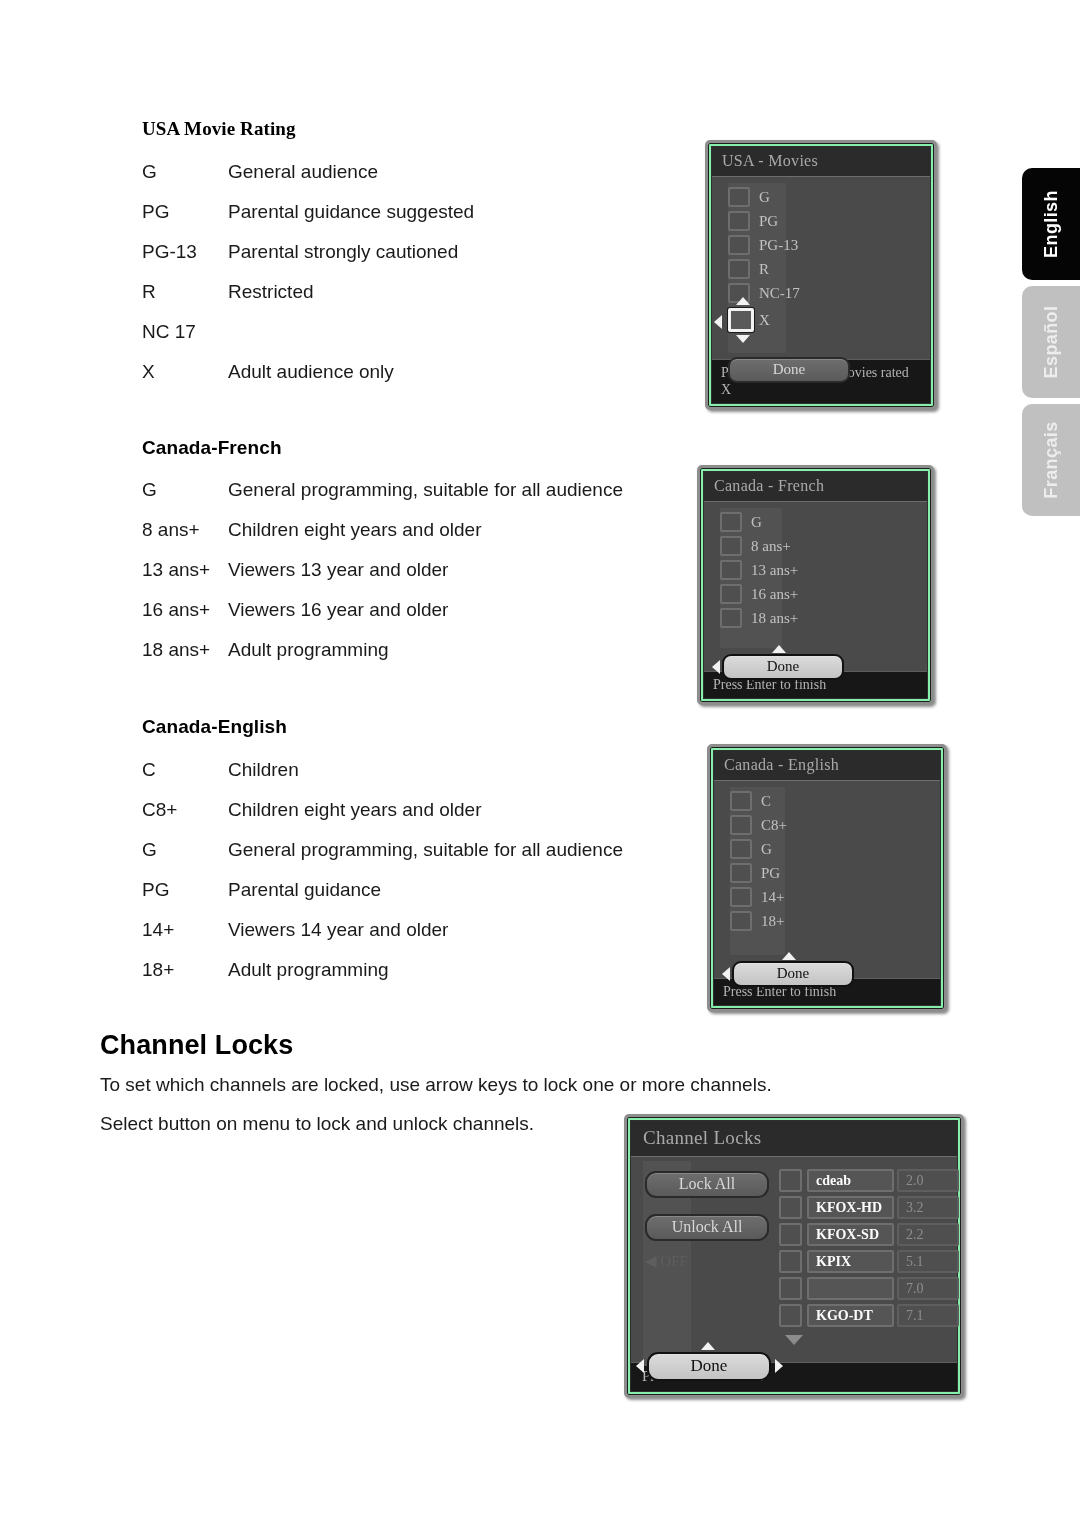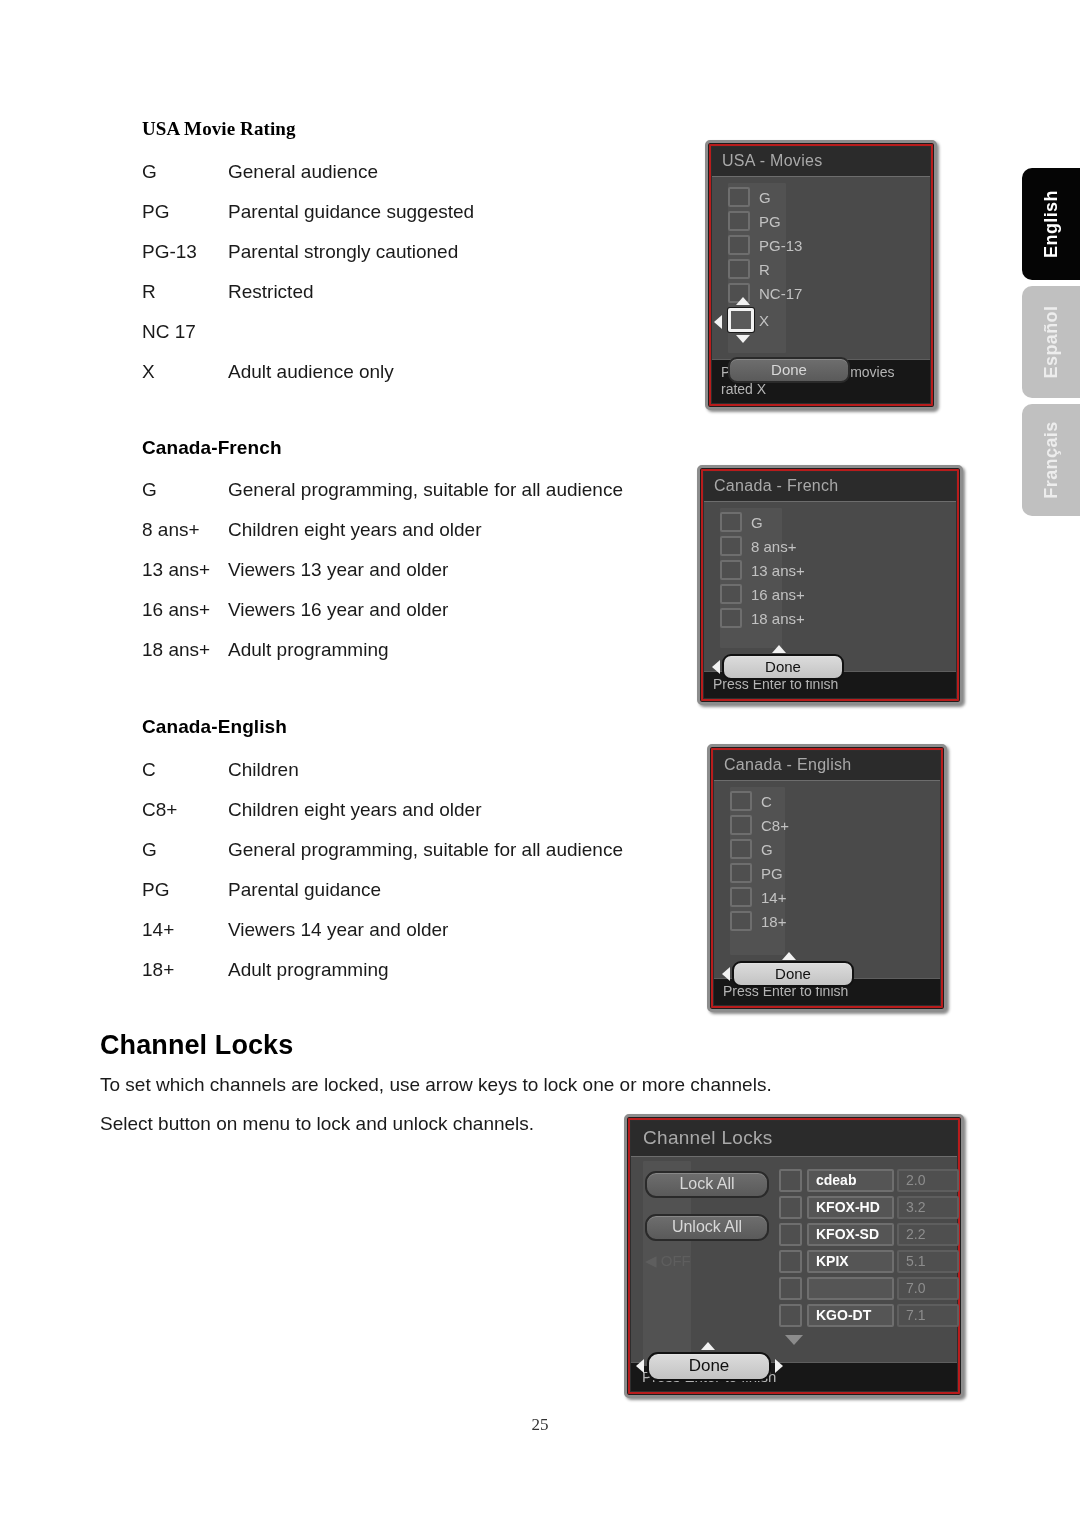--- a/index.html
+++ b/index.html
@@ -83,26 +83,26 @@
     left: 0; right: 0;
     text-align: center;
     font-family: "Liberation Serif", serif;
     font-size: 17px;
     color: #333;
   }
 
   
   .osd {
     position: absolute;
-    background: #b91c1c;
+    background: #86efac;
     border: 3px solid #8d8d8d;
     border-radius: 5px;
     box-shadow: 0 0 0 1px #1d1d1d inset, 2px 2px 3px rgba(0,0,0,.45);
     padding: 3px;
-    font-family: Liberation Sans, sans-serif;
+    font-family: Liberation Serif, serif;
   }
   .osd-inner {
     border: 1px solid #2e2e2e;
     background: #4a4a4a;
     height: 100%;
     display: flex;
     flex-direction: column;
   }
   .osd-title {
     background: #2b2b2b;
@@ -337,21 +337,21 @@
     <div class="rating-row">
       <span class="code">16 ans+</span>
       <span class="desc">Viewers 16 year and older</span>
     </div>
     <div class="rating-row">
       <span class="code">18 ans+</span>
       <span class="desc">Adult programming</span>
     </div>
   </div>
 
-  <div class="osd" style="left:697px; top:465px; width:266px; height:240px;">
+  <div class="osd" style="left:697px; top:465px; width:237px; height:240px;">
     <div class="osd-inner">
       <div class="osd-title">Canada - French</div>
       <div class="osd-body">
         <div class="col-strip" style="left:16px; top:6px; width:62px; height:140px;"></div>
 
         <div class="cb-row">
           <div class="cb"></div>
           <div class="cb-label">G</div>
         </div>
         <div class="cb-row">
@@ -514,15 +514,14 @@
             <div class="ch-num">7.1</div>
           </div>
           <div class="arrow arr-dim-down" style="position:relative; left:6px; top:4px;"></div>
         </div>
 
       </div>
       <div class="osd-foot" style="font-size:15px; padding:5px 11px 6px;">Press Enter to finish</div>
     </div>
   </div>
 
-  <div class="page-num" style="top:1415px;">25</div>
 
 </div>
 
 </body></html>

